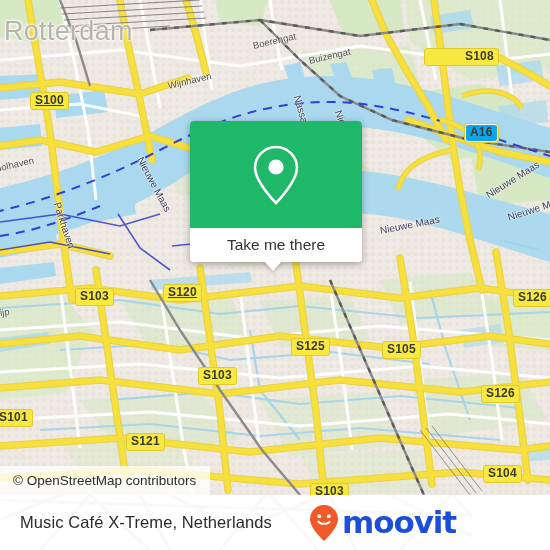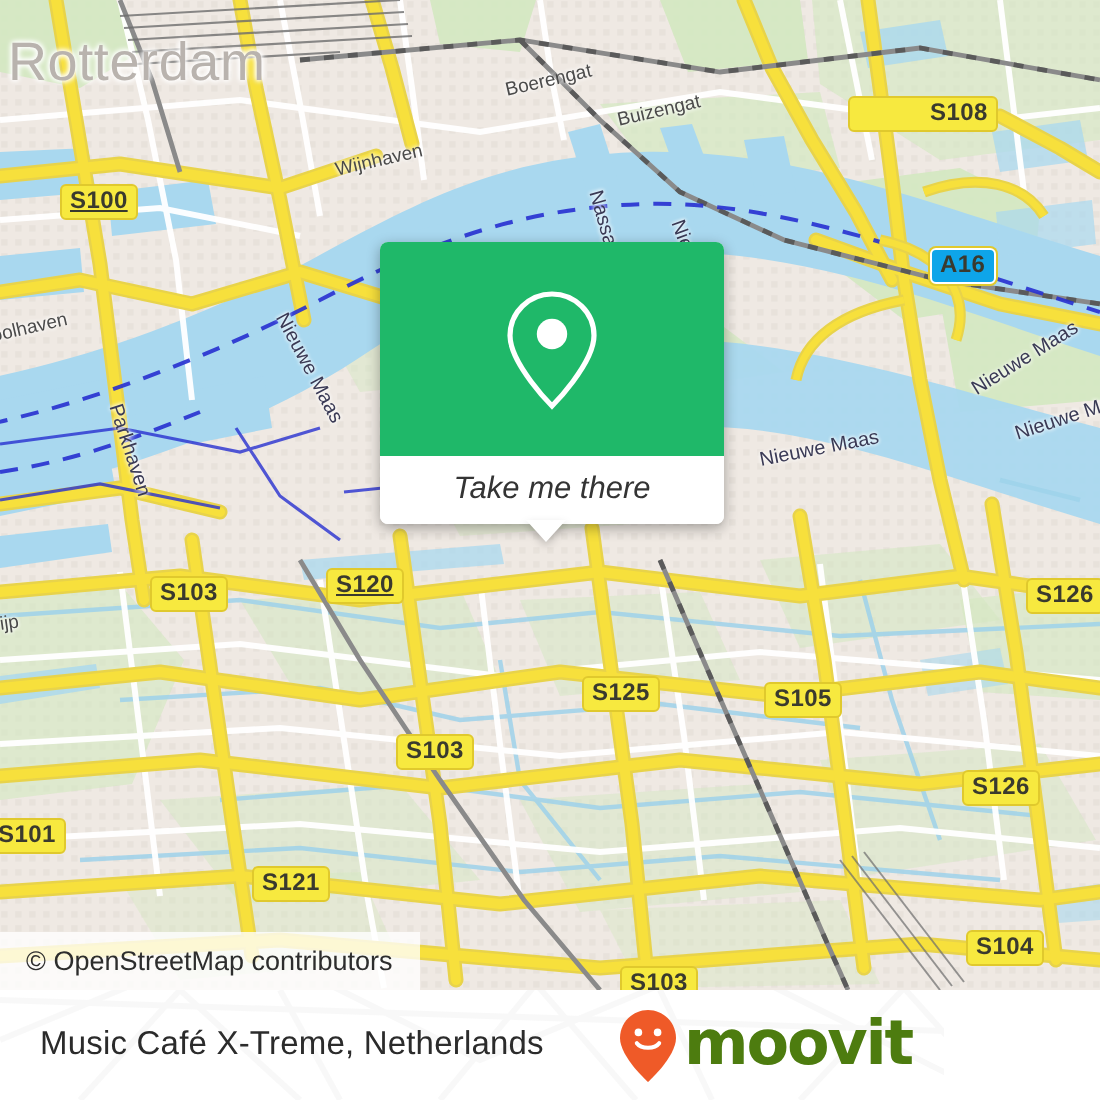--- a/index.html
+++ b/index.html
@@ -37,21 +37,21 @@
     display: flex; align-items: center;
     font-size: 16.5px; color: #2b2b2b;
     letter-spacing: 0.1px;
     white-space: nowrap;
   }
   .logo {
     position: absolute; right: 16px; top: 0; height: 55px;
     display: flex; align-items: center; gap: 3px;
   }
   .logo-word {
-    font-size: 31px; font-weight: bold; color: #4d7c0f;
+    font-size: 31px; font-weight: bold; color: #1d4ed8;
     letter-spacing: -1.1px; line-height: 1;
     font-family: "DejaVu Sans", sans-serif;
   }
 
   
   .attribution {
     position: absolute; left: 0; top: 466px;
     height: 29px;
     background: rgba(255,255,255,0.78);
     display: flex; align-items: center;
@@ -72,21 +72,20 @@
   }
   .popup-head {
     height: 107px; width: 100%;
     display: flex; align-items: center; justify-content: center;
   }
   .popup-foot {
     height: 34px; width: 100%;
     display: flex; align-items: center; justify-content: center;
     font-size: 15.5px; color: #343434;
     background: #fff;
-    font-style: italic;
   }
   .popup-tail {
     position: absolute; left: 263px; top: 260px;
     width: 0; height: 0;
     border-left: 10px solid transparent;
     border-right: 10px solid transparent;
     border-top: 11px solid #ffffff;
     z-index: 41;
     filter: drop-shadow(0 2px 2px rgba(0,0,0,0.2));
   }

